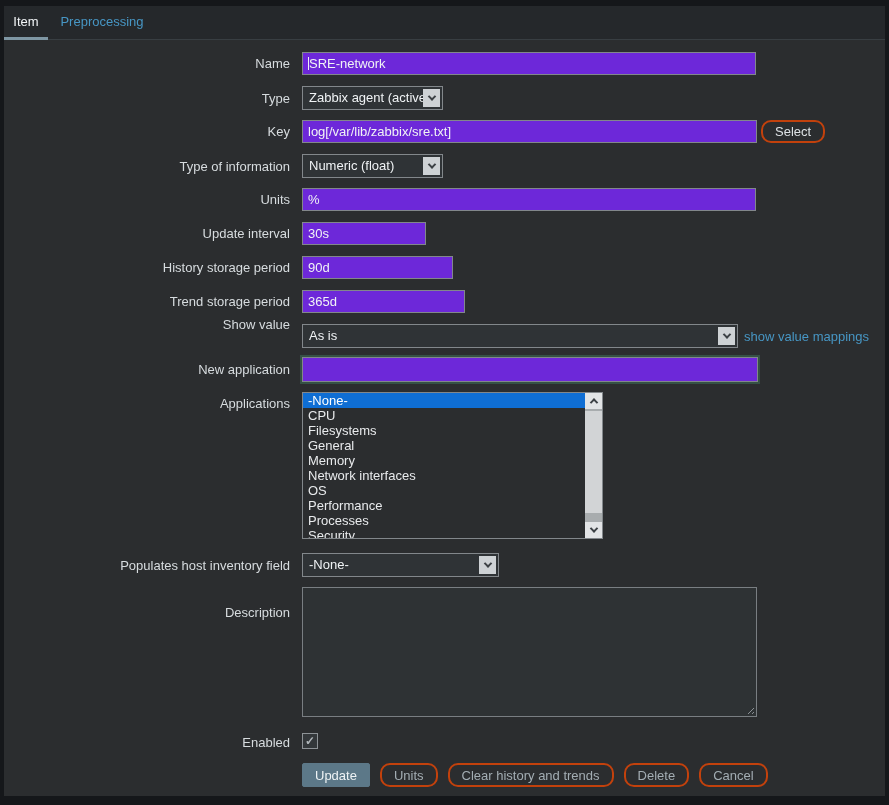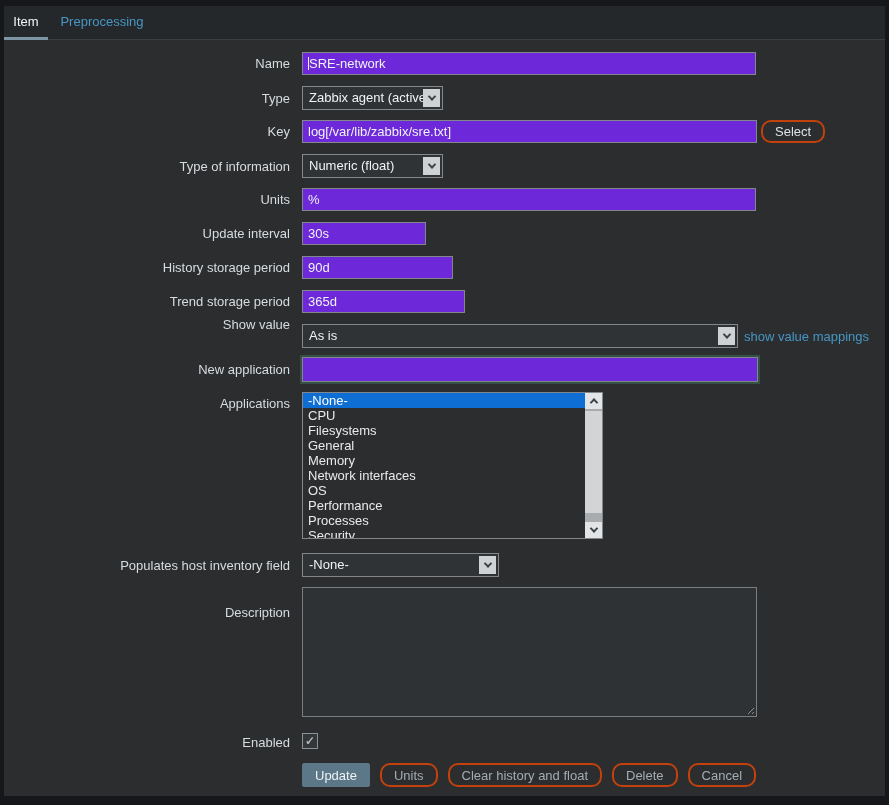--- a/index.html
+++ b/index.html
@@ -209,16 +209,16 @@
   <span></span>
   <div class="grip"></div>
 </div>
 
 <div class="lbl" style="top:735px;">Enabled</div>
 <div class="checkbox"><span>✓</span></div>
 
 <div class="btn-row">
   <button class="btn-primary">Update</button>
   <button class="btn-outline">Units</button>
-  <button class="btn-outline">Clear history and float</button>
+  <button class="btn-outline">Clear history and trends</button>
   <button class="btn-outline">Delete</button>
   <button class="btn-outline">Cancel</button>
 </div>
 
 </body></html>

